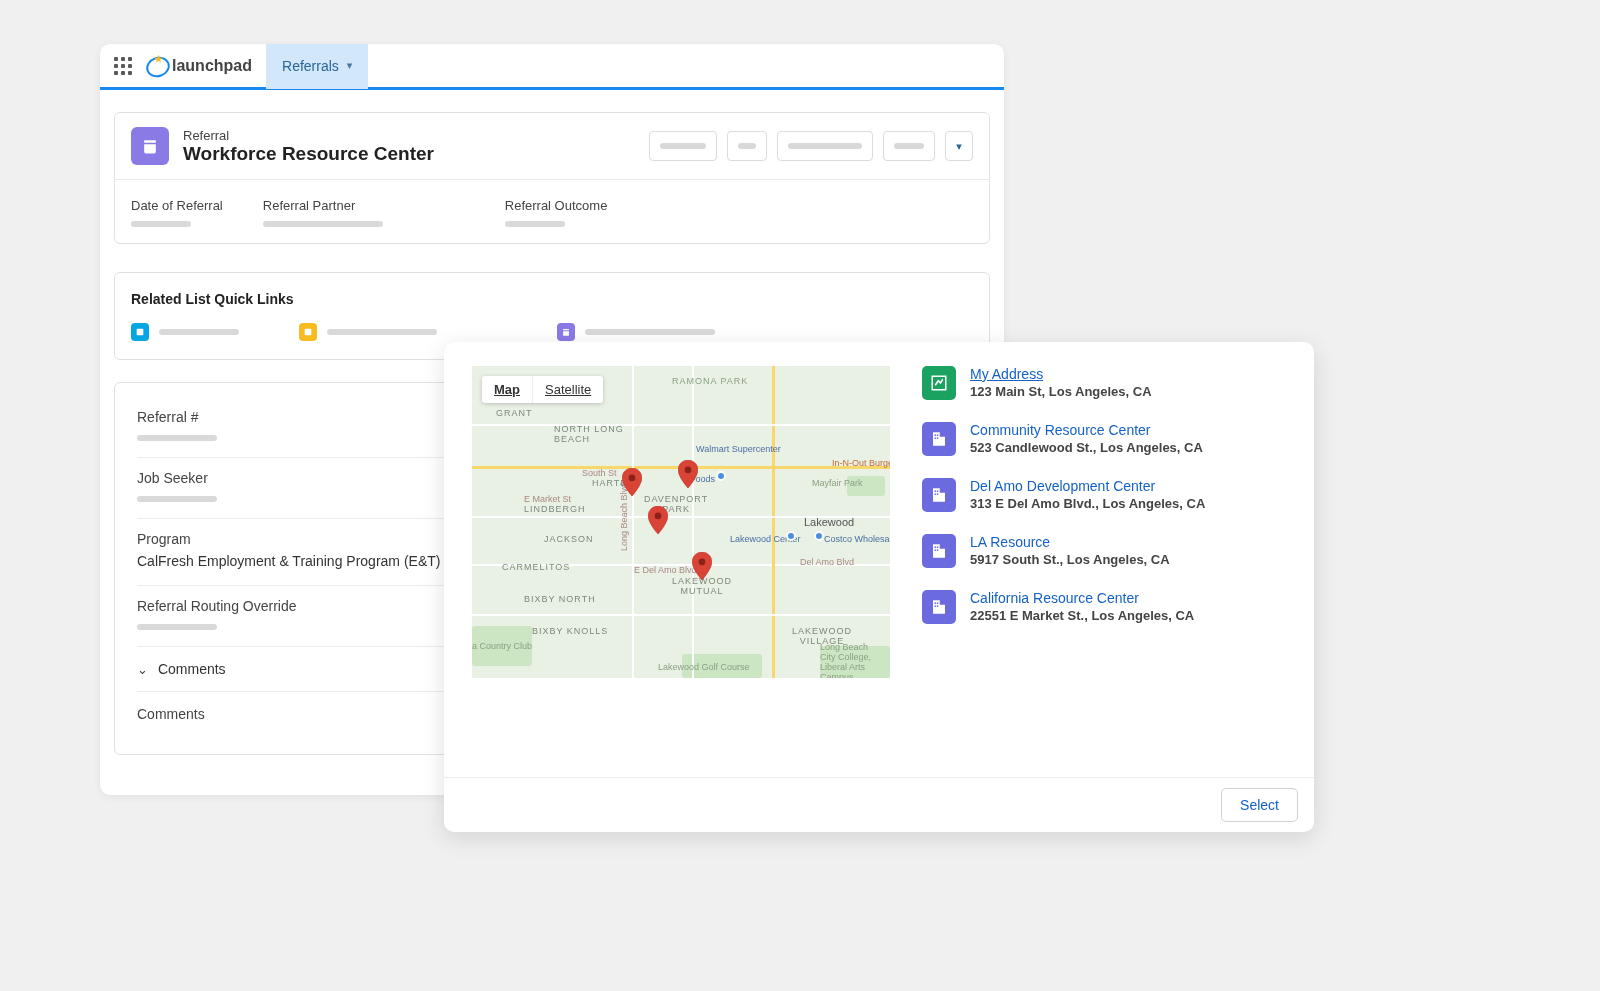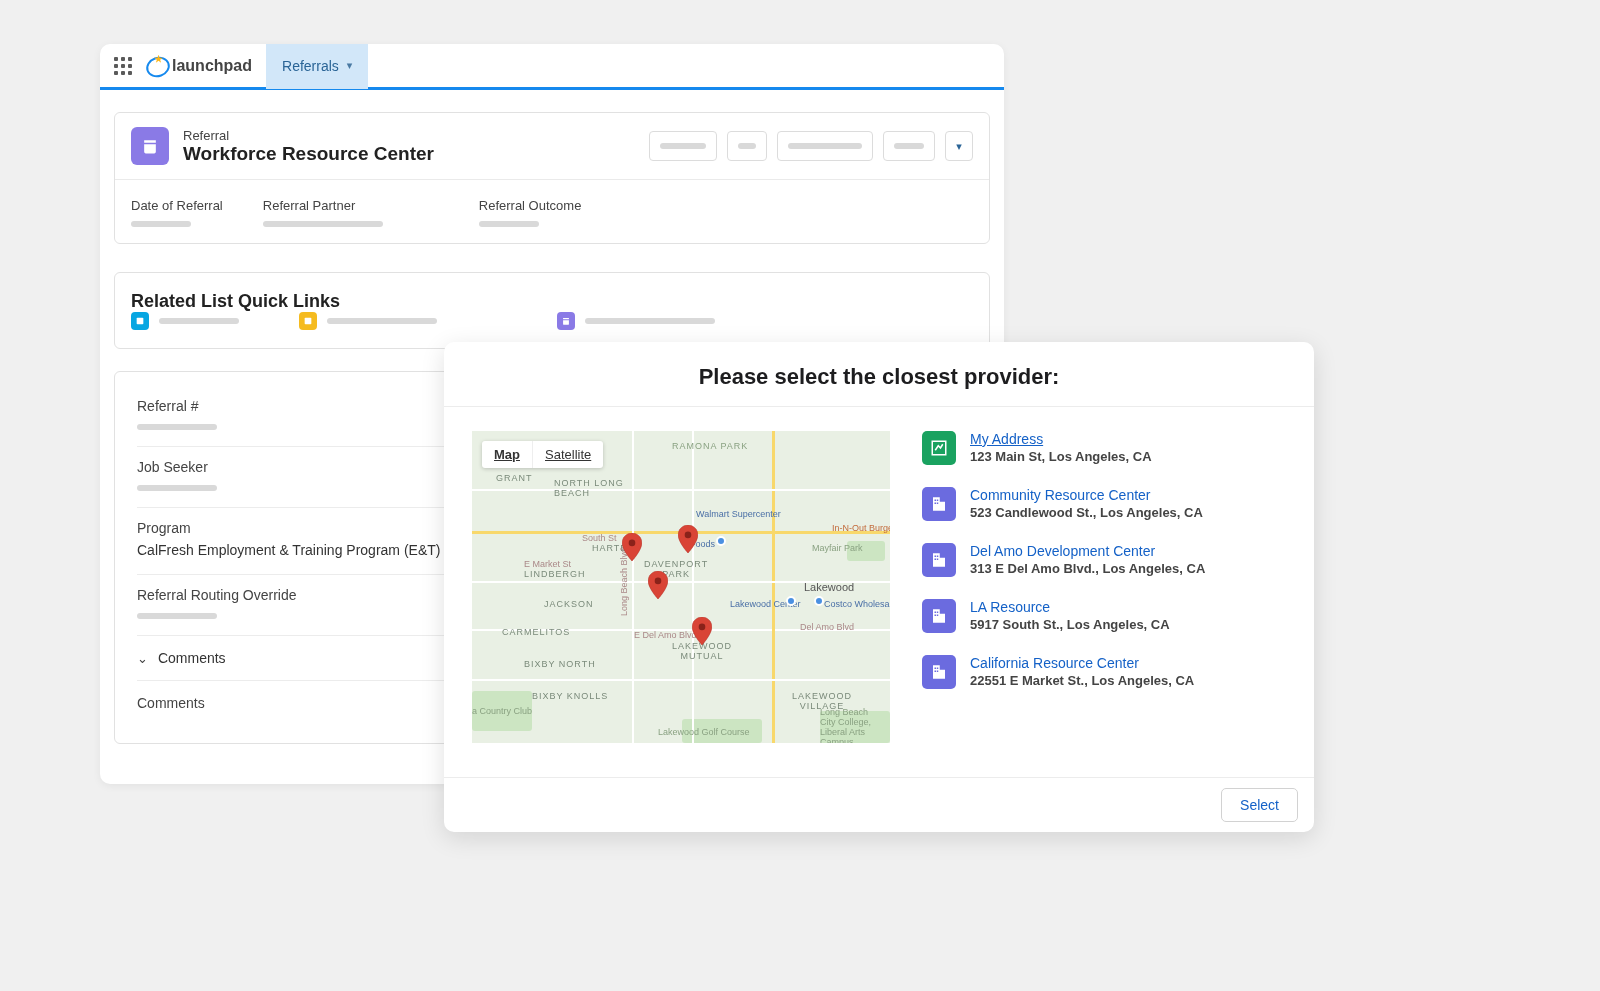--- a/index.html
+++ b/index.html
@@ -132,21 +132,21 @@
   .meta-item .label { font-size:13px; color:#444; }
   .meta-item .ph { height:6px; background:#d9d9d9; border-radius:3px; }
 
   
   .ql-card {
     margin: 28px 14px 0 14px;
     border:1px solid #e1e1e1;
     border-radius:6px;
     padding: 18px 16px;
   }
-  .ql-title { font-weight:700; font-size:18px; color:#222;}
+  .ql-title { font-weight:700; font-size:14px; margin-bottom:16px; color:#222;}
   .ql-row { display:flex; gap:60px; }
   .ql-item { display:flex; align-items:center; gap:10px; }
   .ql-icon {
     width:18px; height:18px; border-radius:4px;
     display:flex; align-items:center; justify-content:center;
   }
   .ql-icon.blue { background:#06a6e2; }
   .ql-icon.yellow { background:#f5bb1f; }
   .ql-icon.purple { background:#8a7ae6; }
   .ql-icon svg { width:10px; height:10px; fill:#fff; }
@@ -331,21 +331,21 @@
     </div>
     <div class="record-meta">
       <div class="meta-item">
         <div class="label">Date of Referral</div>
         <div class="ph" style="width:60px"></div>
       </div>
       <div class="meta-item">
         <div class="label">Referral Partner</div>
         <div class="ph" style="width:120px"></div>
       </div>
-      <div class="meta-item" style="margin-left:56px">
+      <div class="meta-item" style="margin-left:82px">
         <div class="label">Referral Outcome</div>
         <div class="ph" style="width:60px"></div>
       </div>
     </div>
   </div>
 
   <div class="ql-card">
     <div class="ql-title">Related List Quick Links</div>
     <div class="ql-row">
       <div class="ql-item">
@@ -397,21 +397,20 @@
       <span class="stitle">Comments</span>
     </div>
     <div class="comments-row">
       <span>Comments</span>
     </div>
   </div>
 
 </div>
 
 <div class="modal">
-  <div class="modal-title">Please select the closest provider:</div>
   <div class="modal-body">
 
     <div class="map-wrap">
 
       <div class="park" style="left:0; top:260px; width:60px; height:40px"></div>
       <div class="park" style="left:210px; top:288px; width:80px; height:24px"></div>
       <div class="park" style="left:348px; top:280px; width:70px; height:32px"></div>
       <div class="park" style="left:375px; top:110px; width:38px; height:20px"></div>
 
       <div class="road-h" style="top:100px"></div>
@@ -419,21 +418,21 @@
       <div class="road-v" style="left:300px"></div>
 
       <div class="road-thin" style="left:0; right:0; top:58px; height:2px"></div>
       <div class="road-thin" style="left:0; right:0; top:150px; height:2px"></div>
       <div class="road-thin" style="left:0; right:0; top:248px; height:2px"></div>
       <div class="road-thin" style="top:0; bottom:0; left:160px; width:2px"></div>
       <div class="road-thin" style="top:0; bottom:0; left:220px; width:2px"></div>
 
       <div class="nlabel" style="left:10px; top:10px">JORDAN</div>
       <div class="nlabel" style="left:24px; top:42px">GRANT</div>
-      <div class="nlabel" style="left:82px; top:47px; white-space:pre">NORTH LONG
+      <div class="nlabel" style="left:82px; top:58px; white-space:pre">NORTH LONG
 BEACH</div>
       <div class="nlabel" style="left:200px; top:10px; color:#8aa282">RAMONA PARK</div>
       <div class="nlabel" style="left:120px; top:112px">HARTE</div>
       <div class="nlabel" style="left:52px; top:138px">LINDBERGH</div>
       <div class="nlabel" style="left:72px; top:168px">JACKSON</div>
       <div class="nlabel" style="left:30px; top:196px">CARMELITOS</div>
       <div class="nlabel" style="left:52px; top:228px">BIXBY NORTH</div>
       <div class="nlabel" style="left:60px; top:260px">BIXBY KNOLLS</div>
       <div class="nlabel" style="left:172px; top:128px; white-space:pre; text-align:center">DAVENPORT
 PARK</div>

